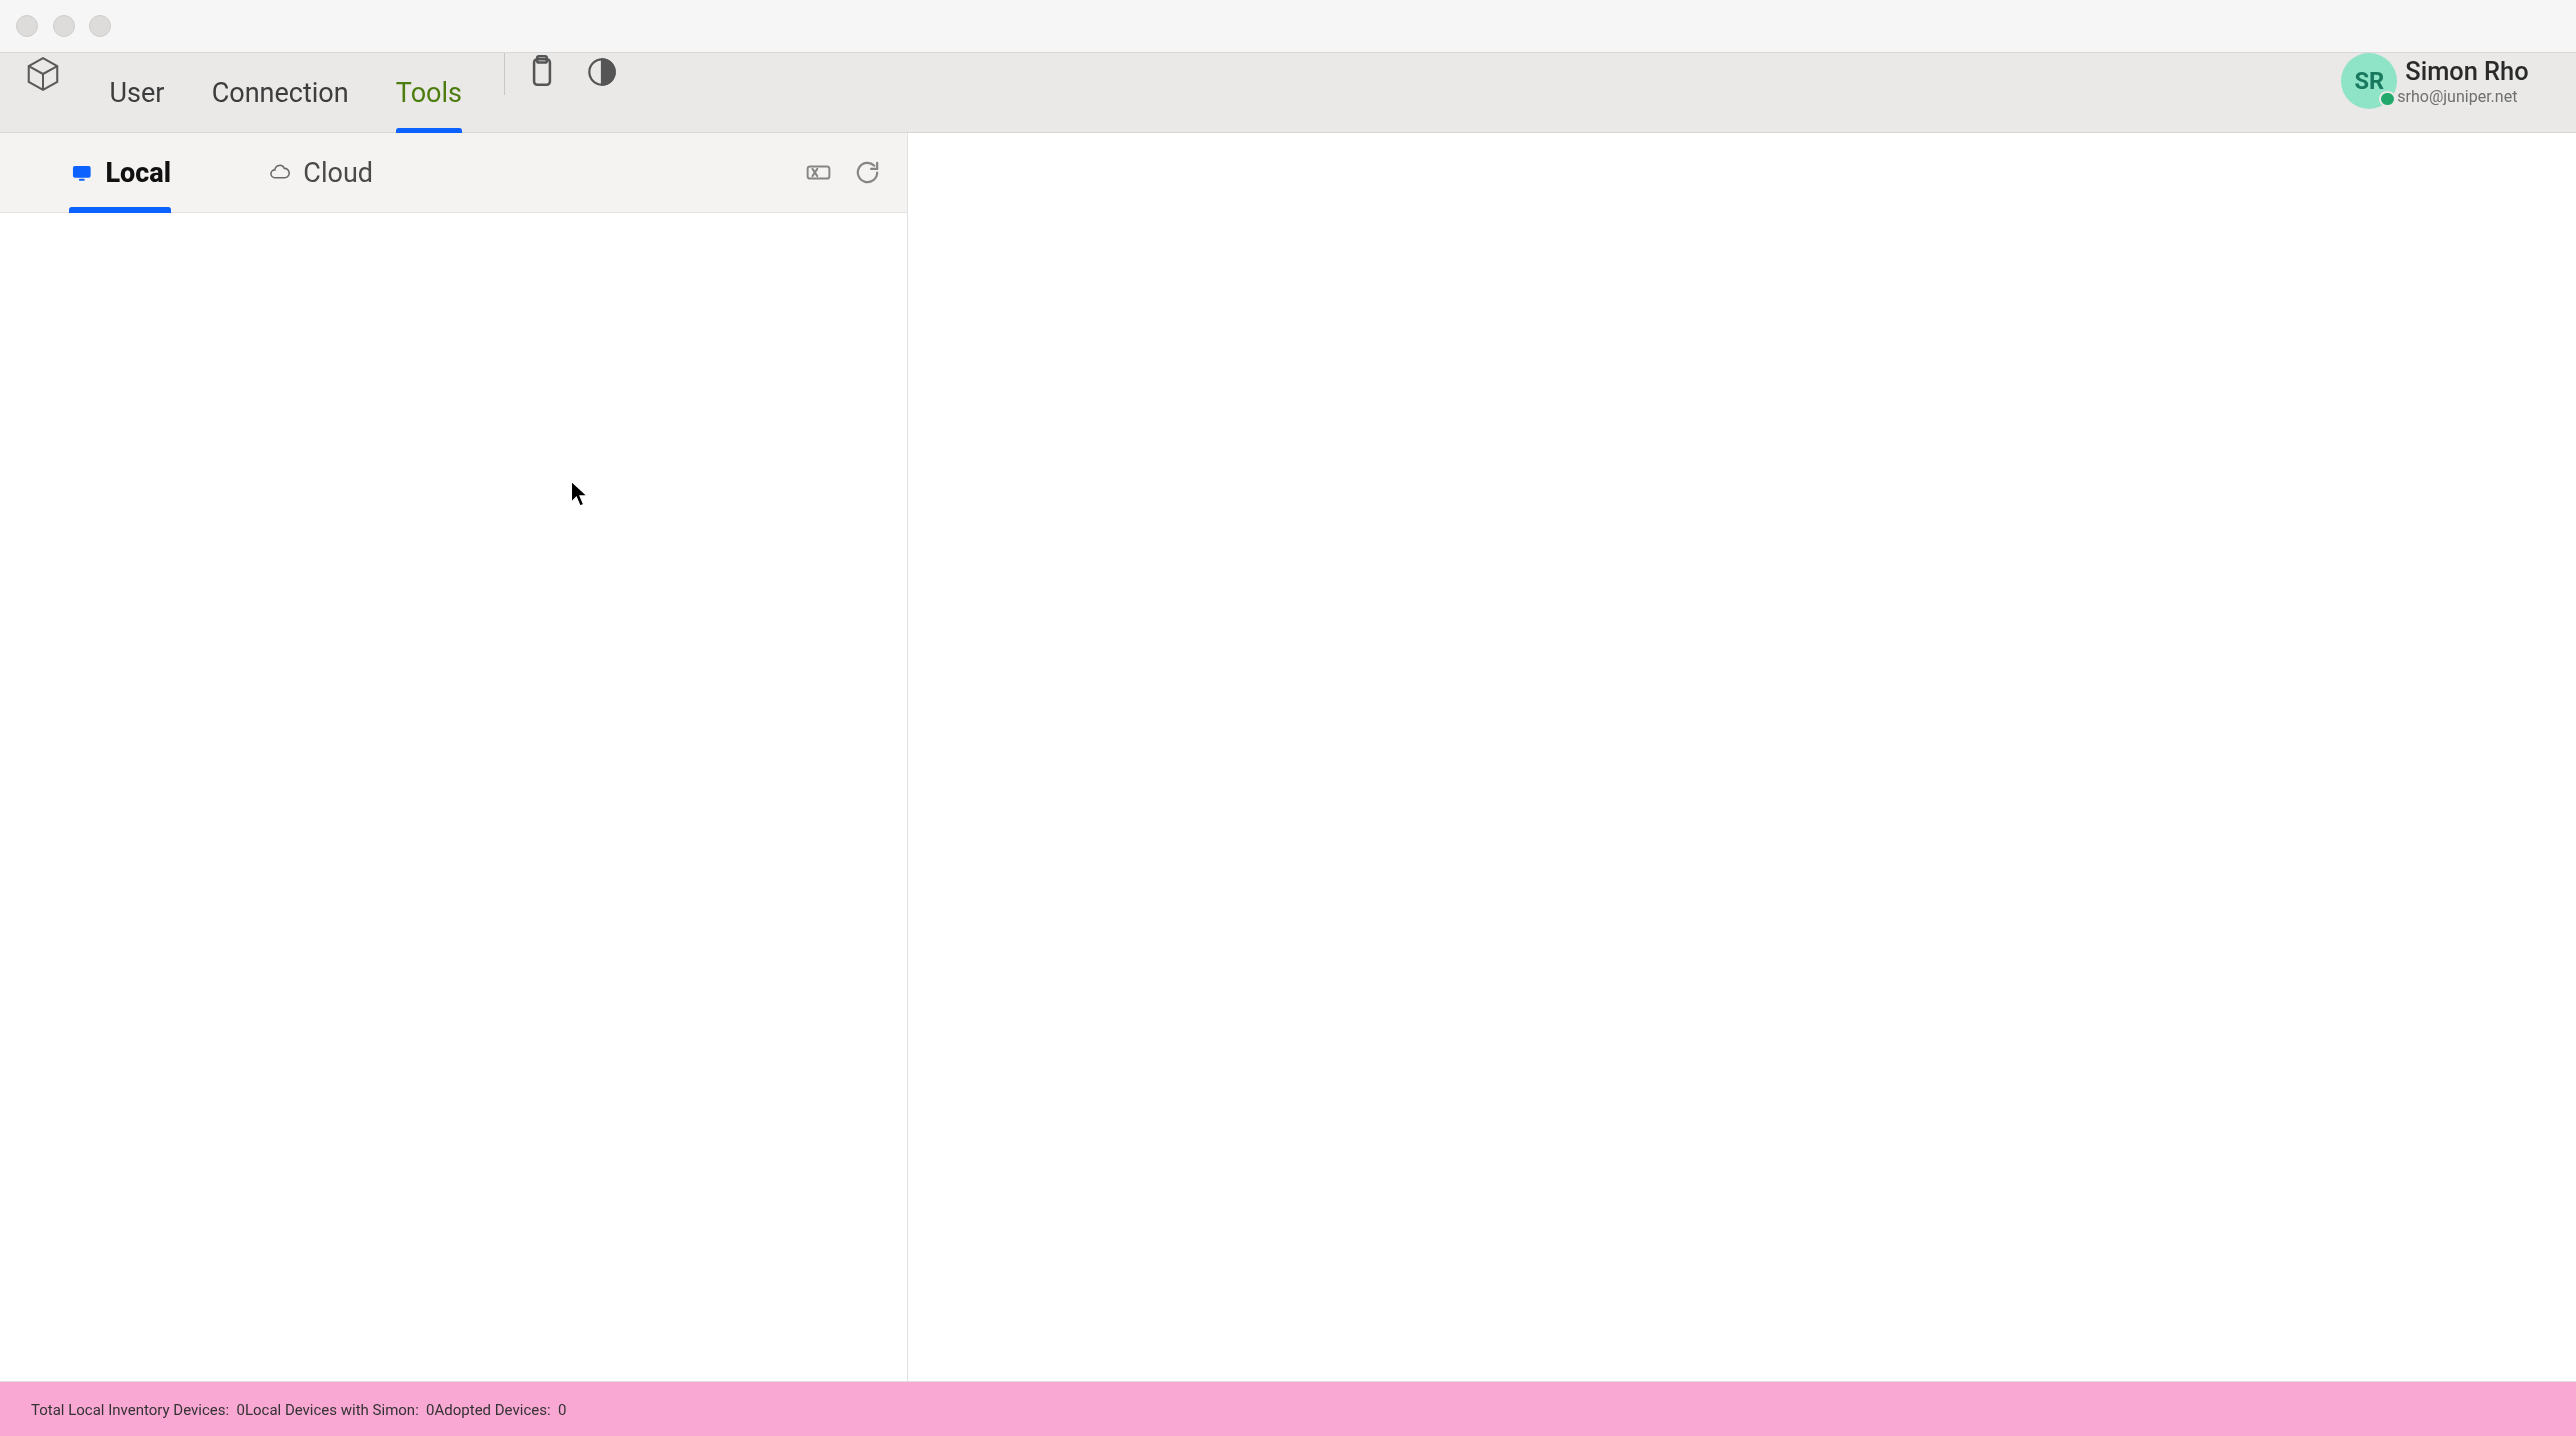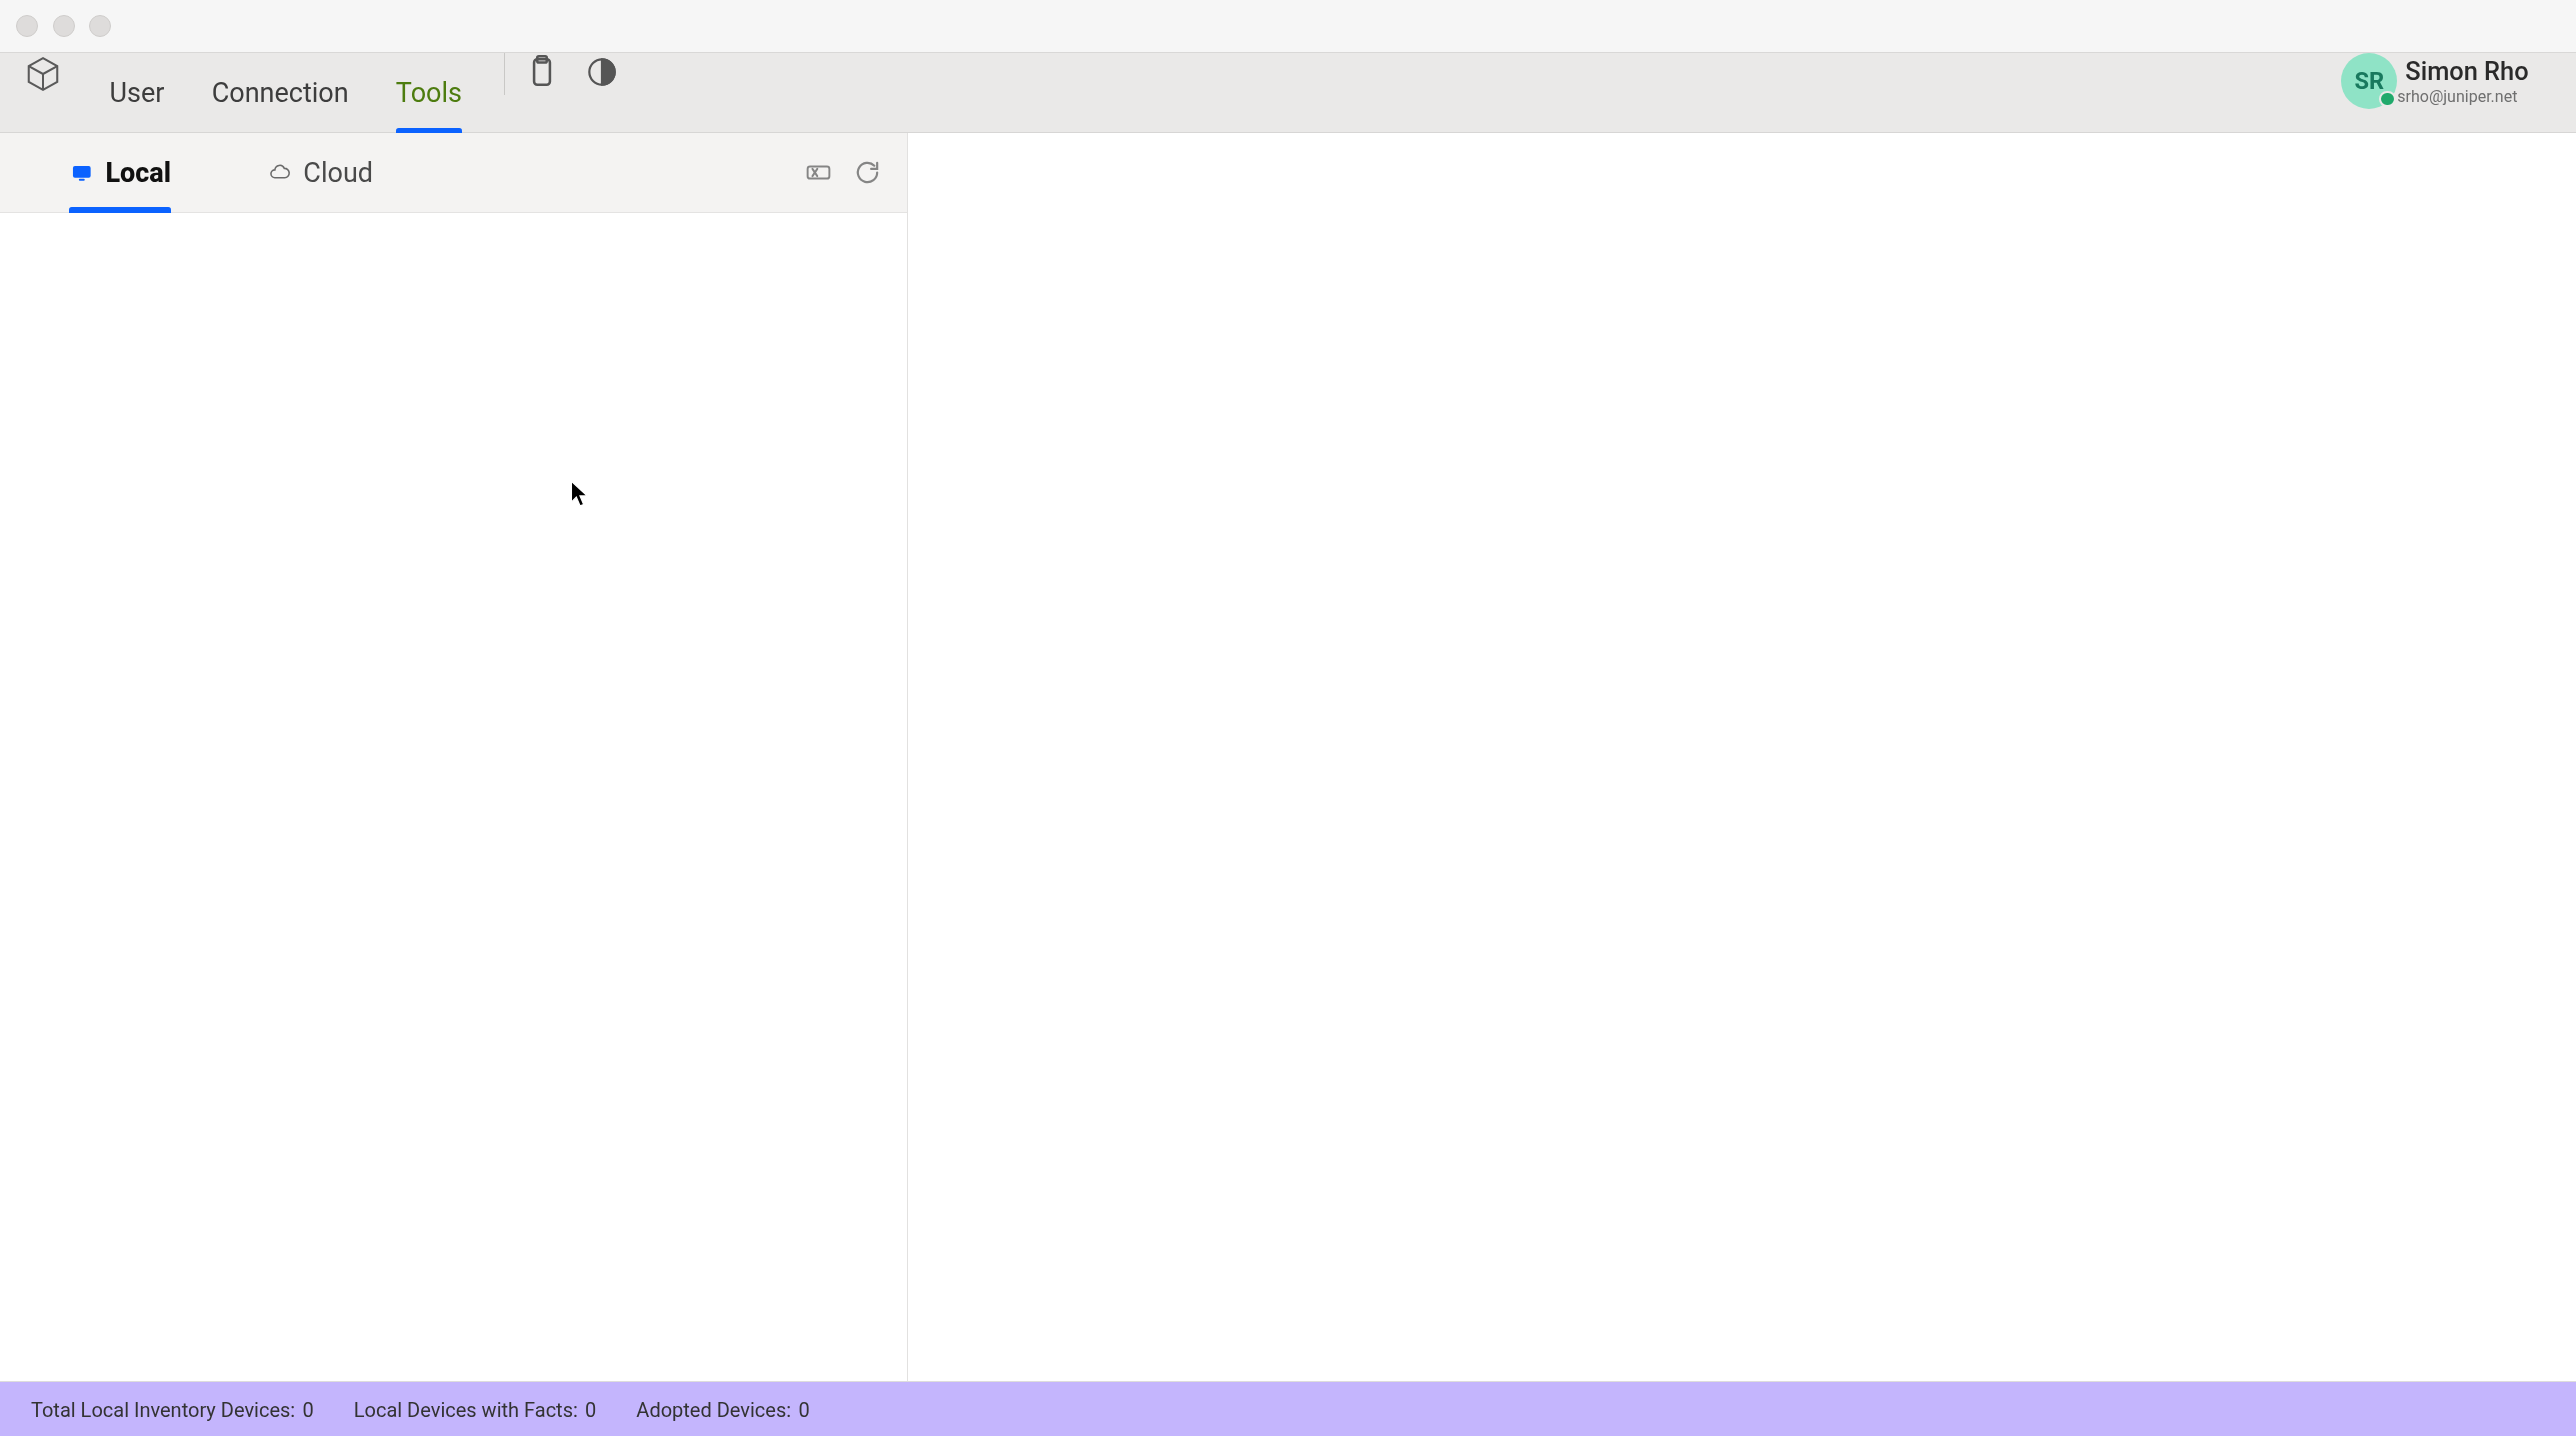--- a/index.html
+++ b/index.html
@@ -237,27 +237,26 @@
     .cursor svg { width: 100%; height: 100%; }
 
     .right-pane {
       flex: 1 1 auto;
       background: #ffffff;
     }
 
     
     .status-bar {
       height: 56px;
-      background: #c4b5fd;
+      background: #f9a8d4;
       border-top: 0.9px solid #dedddc;
       display: flex;
       align-items: center;
-      gap: 40px;
       padding: 0 31px;
-      font-size: 20px;
+      font-size: 15px;
       color: #333;
     }
     .status-item { display: flex; gap: 7.3px; }
   </style>
 </head>
 <body>
 
 <div class="title-bar">
   <div class="traffic-lights">
     <div class="traffic-dot"></div>
@@ -365,21 +364,21 @@
   </div>
   <div class="right-pane"></div>
 </div>
 
 <div class="status-bar">
   <div class="status-item">
     <span>Total Local Inventory Devices:</span>
     <span>0</span>
   </div>
   <div class="status-item">
-    <span>Local Devices with Facts:</span>
+    <span>Local Devices with Simon:</span>
     <span>0</span>
   </div>
   <div class="status-item">
     <span>Adopted Devices:</span>
     <span>0</span>
   </div>
 </div>
 
 
 </body></html>

